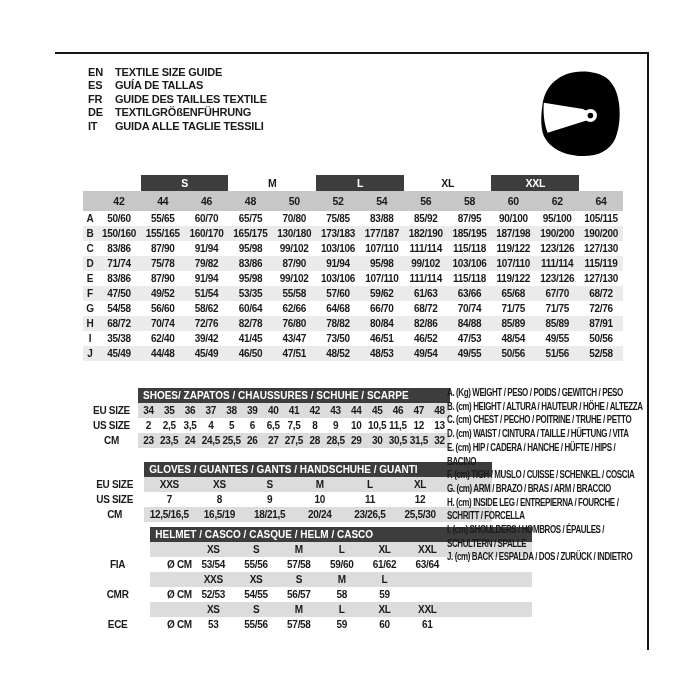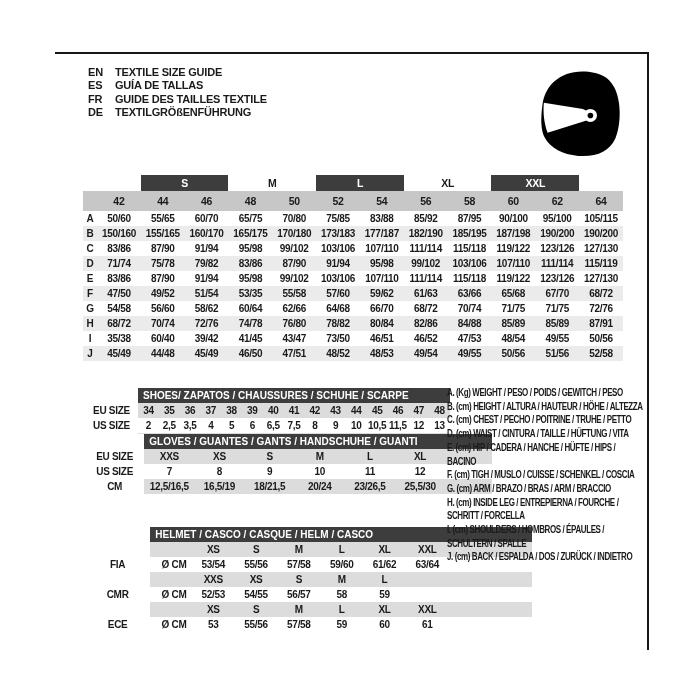--- a/index.html
+++ b/index.html
@@ -22,24 +22,24 @@
   .grp-dark{background:#3d3d3d;color:#fff;}
   .grp-light{background:#fff;color:#1a1a1a;}
   .size-table .num td{background:#c7c7c7;height:20px;font-size:10.5px;}
   .size-table tbody td{height:15px;}
   tr.stripe td{background:#ebebeb;}
   
   .sub{position:absolute;left:83px;font-size:10px;letter-spacing:-0.3px;}
   .sub td{height:15px;}
   .title-bar{background:#3d3d3d;color:#fff;text-align:left;padding-left:5px;font-size:10px;letter-spacing:0;}
   .lab{text-align:center;padding-left:2px;background:#fff;}
-  .unit{text-align:center;padding-left:6px;}
+  .unit{text-align:right;padding-left:6px;}
   td.shaded{background:#dcdcdc;}
   .shoes{top:388px;width:367px;}
-  .gloves{top:434px;width:409px;}
+  .gloves{top:462px;width:409px;}
   .helmet-table{top:527px;width:449px;}
   
   .legend{position:absolute;left:447px;top:386px;width:246px;font-size:10px;
           line-height:13.7px;letter-spacing:-0.5px;transform:scaleX(0.8);transform-origin:0 0;}
   .legend-item{white-space:normal;}
 </style>
 </head>
 <body>
 
 <div class="stage">
@@ -55,20 +55,24 @@
       <span>GUÍA DE TALLAS</span>
     </div>
     <div class="lang-row">
       <span class="lang-code">FR</span>
       <span>GUIDE DES TAILLES TEXTILE</span>
     </div>
     <div class="lang-row">
       <span class="lang-code">DE</span>
       <span>TEXTILGRÖßENFÜHRUNG</span>
     </div>
+    <div class="lang-row">
+      <span class="lang-code">IT</span>
+      <span>GUIDA ALLE TAGLIE TESSILI</span>
+    </div>
   </div>
 
   <svg class="helmet-icon" viewBox="0 0 100 100" aria-hidden="true">
     <path fill="#000" d="M58 4 C30 1 12 17 9 39 C7 53 7 67 12 75 C18 85 30 92 47 93.5 C66 95 80 89 86.5 75 C93 60 93 34 85 20 C79 9 70 5.5 58 4 Z"></path>
     <path fill="#fff" d="M10.5 37 L52 43.5 L60.5 48 L58.5 55 L14.5 69 C10.5 59 9.5 46 10.5 37 Z"></path>
     <circle cx="60" cy="50.5" r="7" fill="#fff"></circle>
     <circle cx="60" cy="50.5" r="3" fill="#000"></circle>
   </svg>
 
   <table class="size-table" id="main-size-table">
@@ -128,21 +132,21 @@
           <td>90/100</td>
           <td>95/100</td>
           <td>105/115</td>
         </tr>
         <tr class="stripe">
           <td>B</td>
           <td>150/160</td>
           <td>155/165</td>
           <td>160/170</td>
           <td>165/175</td>
-          <td>170/180</td>
+          <td>130/180</td>
           <td>173/183</td>
           <td>177/187</td>
           <td>182/190</td>
           <td>185/195</td>
           <td>187/198</td>
           <td>190/200</td>
           <td>190/200</td>
         </tr>
         <tr>
           <td>C</td>
@@ -217,34 +221,34 @@
           <td>70/74</td>
           <td>71/75</td>
           <td>71/75</td>
           <td>72/76</td>
         </tr>
         <tr class="stripe">
           <td>H</td>
           <td>68/72</td>
           <td>70/74</td>
           <td>72/76</td>
-          <td>74/78</td>
+          <td>82/78</td>
           <td>76/80</td>
           <td>78/82</td>
           <td>80/84</td>
           <td>82/86</td>
           <td>84/88</td>
           <td>85/89</td>
           <td>85/89</td>
           <td>87/91</td>
         </tr>
         <tr>
           <td>I</td>
           <td>35/38</td>
-          <td>60/40</td>
+          <td>62/40</td>
           <td>39/42</td>
           <td>41/45</td>
           <td>43/47</td>
           <td>73/50</td>
           <td>46/51</td>
           <td>46/52</td>
           <td>47/53</td>
           <td>48/54</td>
           <td>49/55</td>
           <td>50/56</td>

